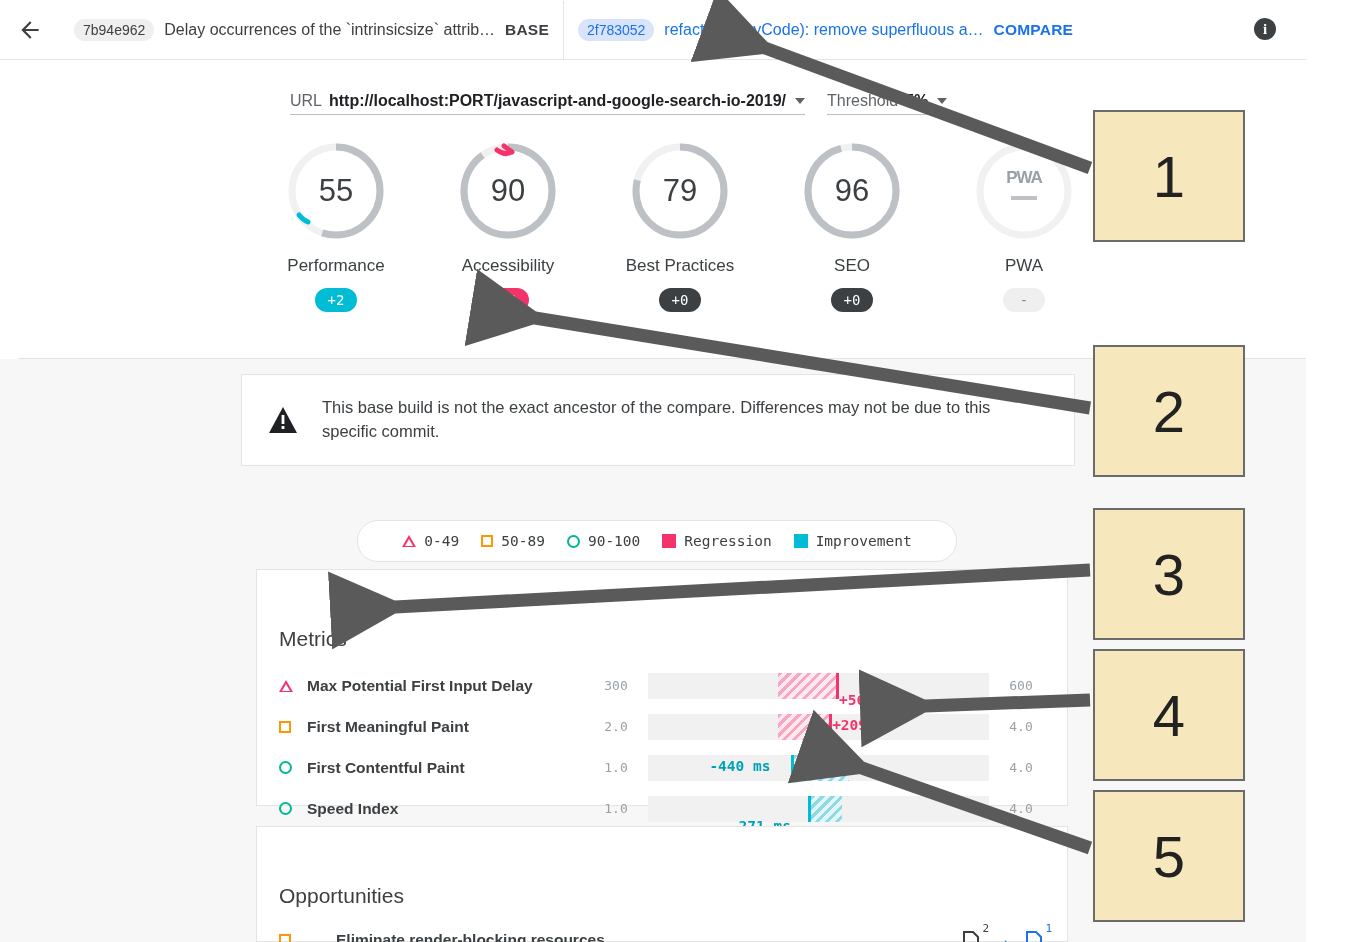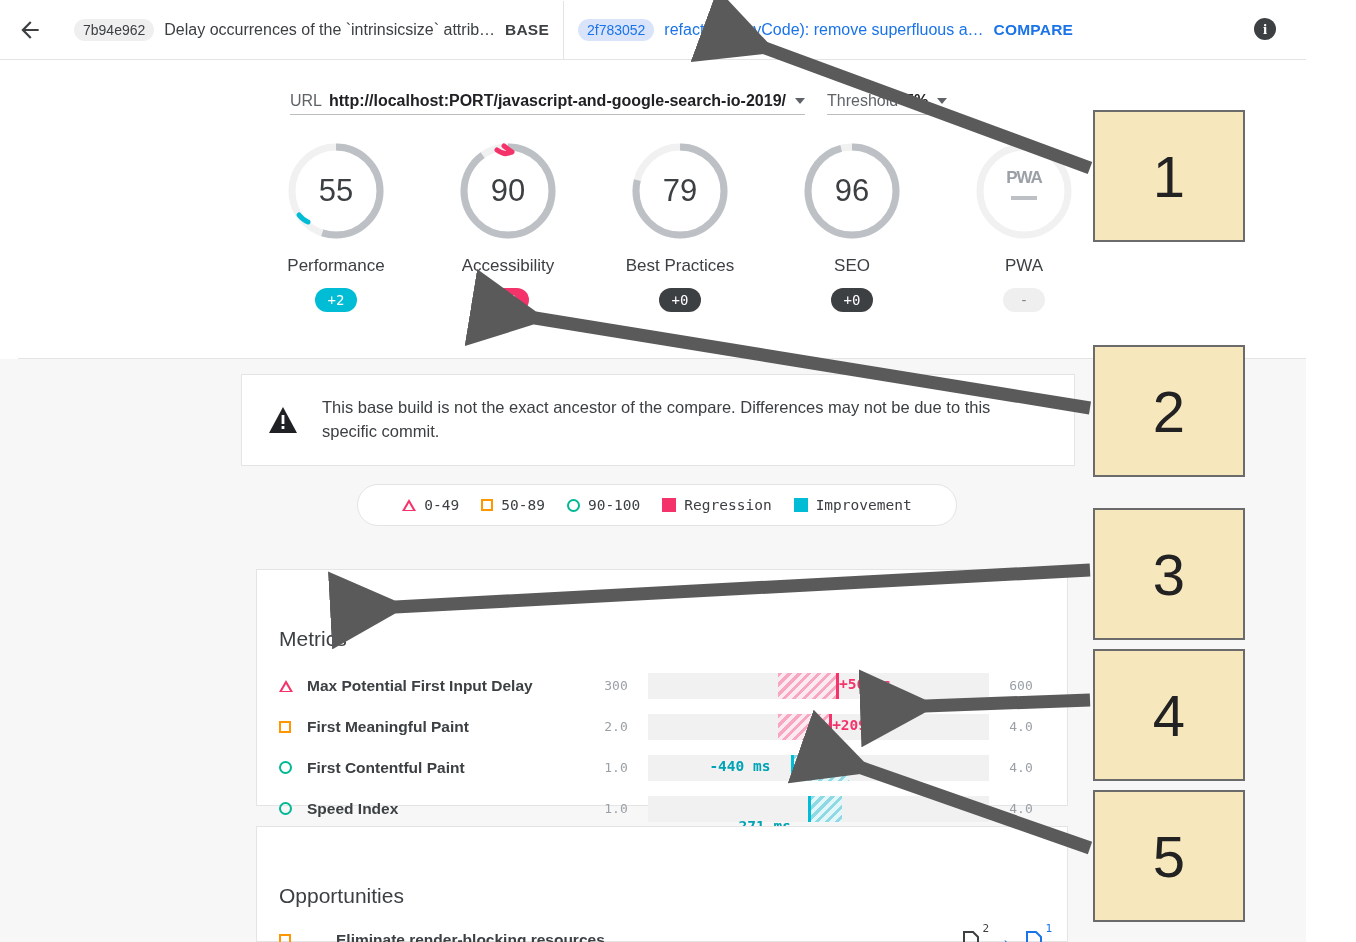--- a/index.html
+++ b/index.html
@@ -239,21 +239,21 @@
   .warn-text {
     font-size: 16.5px;
     color: #3c4043;
     line-height: 1.45;
     max-width: 710px;
   }
 
   
   .legend {
     position: absolute;
-    top: 484px;
+    top: 520px;
     left: 357px;
     width: 600px;
     height: 42px;
     border: 1px solid #e4e4e4;
     border-radius: 21px;
     background: #fff;
     display: flex;
     align-items: center;
     justify-content: center;
     gap: 22px;
@@ -565,21 +565,21 @@
   <div class="card-title">Metrics</div>
 
   <div class="metric-row">
     <span class="metric-icon">
         <span class="tri"></span>
       </span>
     <span class="metric-name">Max Potential First Input Delay</span>
     <span class="metric-min">300</span>
     <span class="bar-track">
       <span class="bar-fill reg" style="left:38%;width:17%;"></span>
-      <span class="bar-label reg" style="left:56%;">+56 ms</span>
+      <span class="bar-label reg" style="left:56%;margin-top:16px;">+56 ms</span>
     </span>
     <span class="metric-max">600</span>
   </div>
 
   <div class="metric-row">
     <span class="metric-icon">
         <span class="sq"></span>
       </span>
     <span class="metric-name">First Meaningful Paint</span>
     <span class="metric-min">2.0</span>

